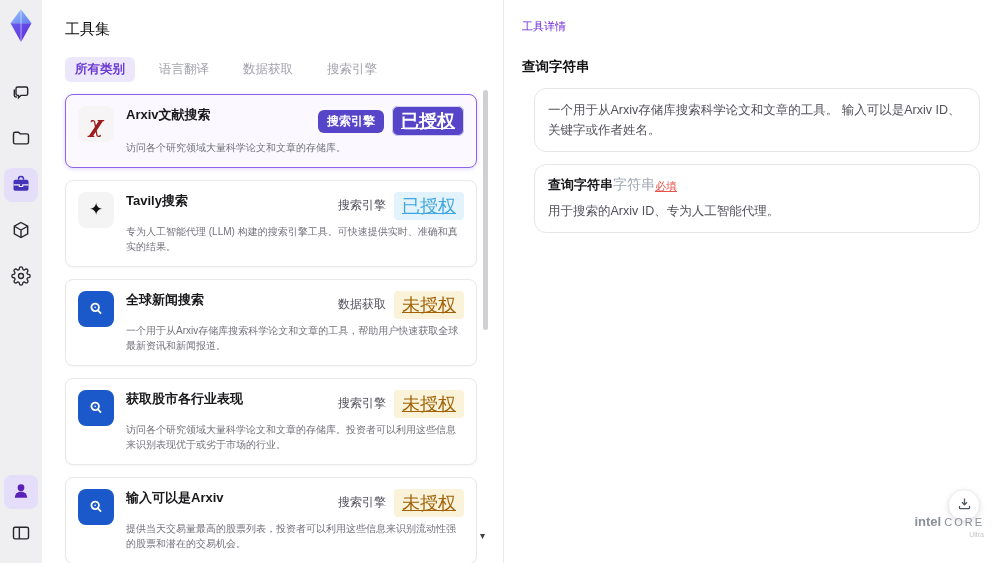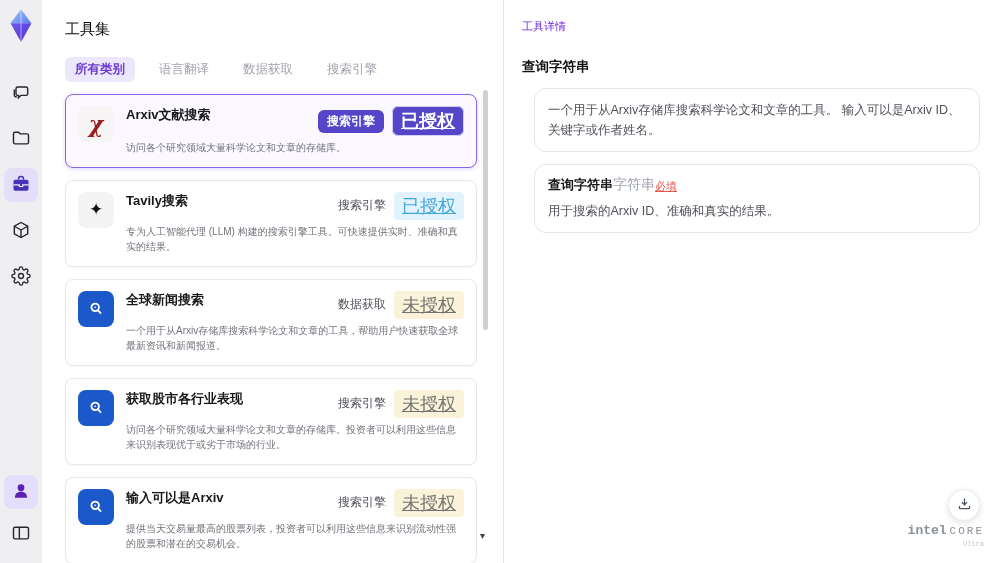--- a/index.html
+++ b/index.html
@@ -32,21 +32,21 @@
   .arxiv-x { font-family:"DejaVu Serif", serif; font-style:italic; font-weight:bold; font-size:22px; color:#9b1c1c; line-height:1; }
   .tavily-star { font-size:17px; color:#111; line-height:1; }
   .t-body { flex:1; min-width:0; }
   .t-row { display:flex; align-items:flex-start; gap:24px; }
   .t-name { font-size:13px; font-weight:bold; color:#18181b; line-height:1.4; }
   .t-badges { margin-left:auto; display:flex; gap:8px; align-items:center; flex-shrink:0; }
   .t-cat { font-size:12px; color:#52525b; white-space:nowrap; }
   .t-cat.solid { background:#5645c8; color:#fff; padding:3px 9px; border-radius:6px; font-weight:bold; }
   .t-auth { font-size:18px; padding:2px 8px; border-radius:4px; white-space:nowrap;text-decoration:underline; }
   .t-auth.ok { background:#e3f3fc; color:#41a6dd; }
-  .t-auth.no { background:#faf3da; color:#737373; }
+  .t-auth.no { background:#faf3da; color:#a16207; }
   .t-auth.solid { background:#5645c8; color:#fff; padding:3px 9px; border-radius:6px; font-weight:bold; }
   .t-auth.outlined { box-shadow:inset 0 0 0 1px rgba(255,255,255,.75); }
   .t-desc { margin-top:4px; font-size:10px; color:#71717a; line-height:1.55; }
 
   .scroll-thumb { position:absolute; left:441px; top:90px; width:5px; height:240px; background:#cfcfd4; border-radius:3px; }
   .scroll-arrow { position:absolute; left:436px; top:530px; font-size:10px; color:#3f3f46; cursor:pointer; }
 
   
   .detail-col { position:absolute; left:503px; top:0; right:0; height:100%; border-left:1px solid #e8e8eb; padding:19px 20px 0 18px; }
   .detail-title { font-size:11px; font-weight:normal; color:#6d28d9; }
@@ -55,21 +55,21 @@
   .box p { font-size:12.5px; color:#52525b; line-height:1.6; }
   .param-head { display:flex; align-items:flex-end; }
   .p-name { font-size:13px; font-weight:bold; color:#18181b; }
   .p-type { font-size:14px; color:#9ca3af; }
   .p-req { font-size:11px; color:#e5534b;text-decoration:underline; }
   .p-desc { margin-top:7px; font-size:12.5px; color:#52525b; }
 
   
   .fab { position:absolute; right:20px; bottom:42px; width:32px; height:32px; border-radius:50%; border:1px solid #ececf0; background:#fff; box-shadow:0 2px 6px rgba(0,0,0,.12); display:flex; align-items:center; justify-content:center; cursor:pointer; color:#4b5563; }
   .fab svg { width:15px; height:15px; }
-  .brand { position:absolute; right:16px; bottom:14px; text-align:right; color:#8a8f98; line-height:1.1;font-family:Liberation Mono, monospace; }
+  .brand { position:absolute; right:16px; bottom:24px; text-align:right; color:#8a8f98; line-height:1.1; }
   .brand .intel { font-size:13px; font-weight:bold; letter-spacing:0; }
   .brand .core { font-size:11px; letter-spacing:2px; margin-left:3px; }
   .brand .sub { font-size:7px; color:#c3c6cc; margin-top:2px; }
 </style>
 </head>
 <body>
 
 <div class="app">
 
   <aside class="rail">
@@ -249,21 +249,21 @@
     <h2 class="section-h">查询字符串</h2>
     <div class="box">
       <p>一个用于从Arxiv存储库搜索科学论文和文章的工具。 输入可以是Arxiv ID、关键字或作者姓名。</p>
     </div>
     <div class="box">
       <div class="param-head">
         <span class="p-name">查询字符串</span>
         <span class="p-type">字符串</span>
         <span class="p-req">必填</span>
       </div>
-      <p class="p-desc">用于搜索的Arxiv ID、准确和真实的结果。</p>
+      <p class="p-desc">用于搜索的Arxiv ID、专为人工智能代理。</p>
     </div>
   </section>
 
   <button class="fab">
     <span><svg viewBox="0 0 24 24" fill="none" stroke="currentColor" stroke-width="2" width="15" height="15">
           <path d="M12 4v9"></path>
           <path d="M8 10l4 4 4-4"></path>
           <path d="M4 16v3a1 1 0 0 0 1 1h14a1 1 0 0 0 1-1v-3"></path>
         </svg></span>
   </button>

